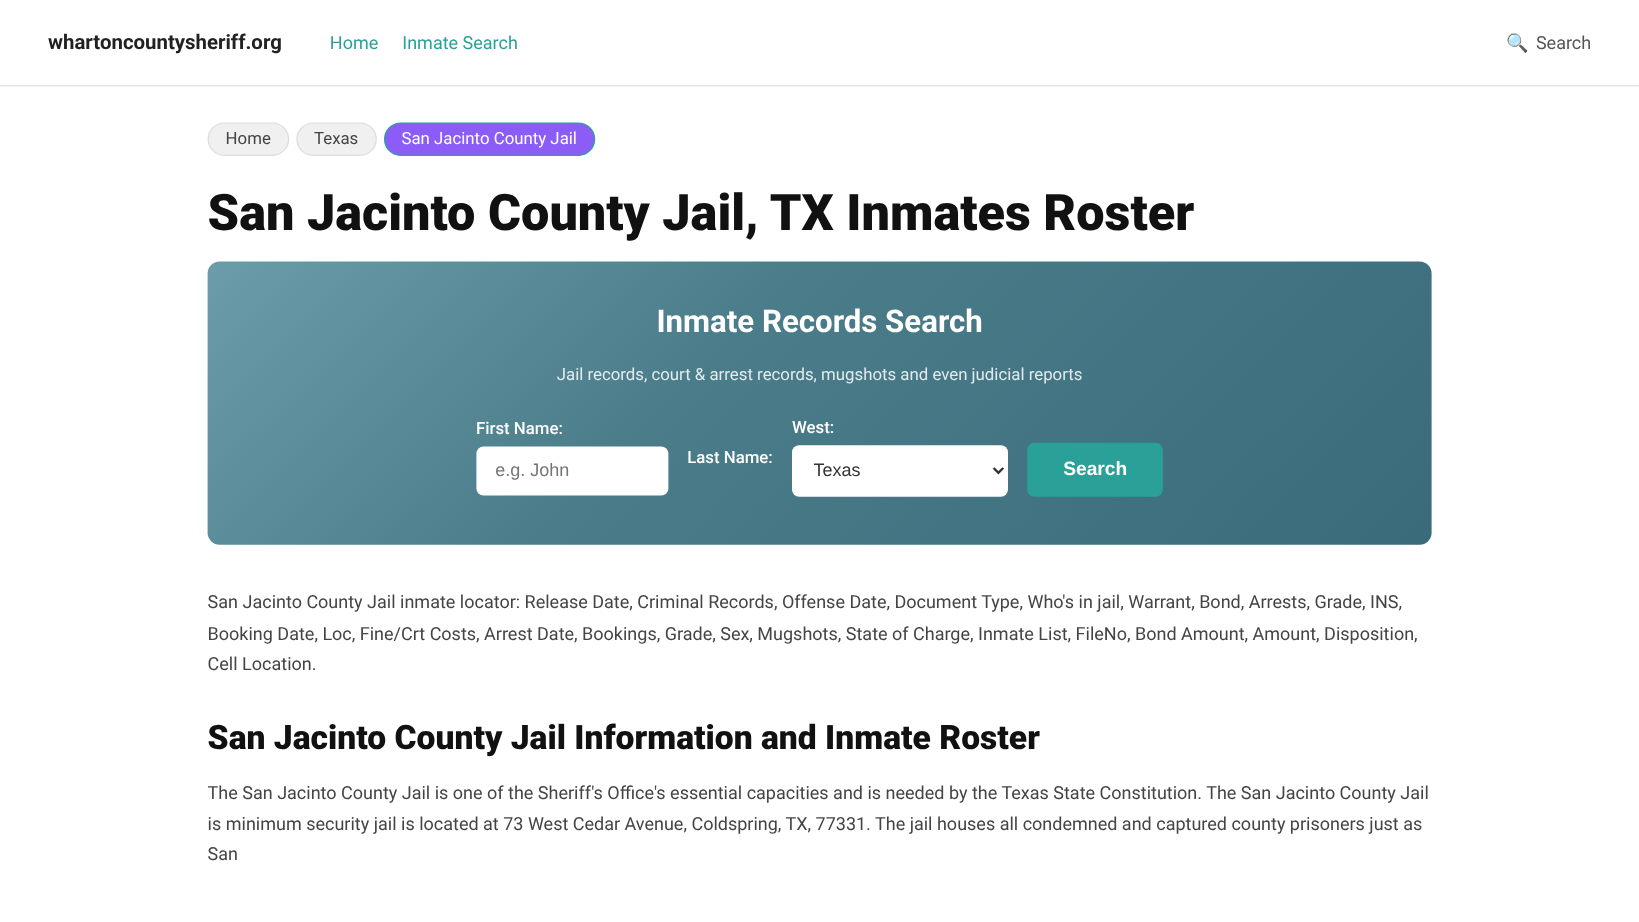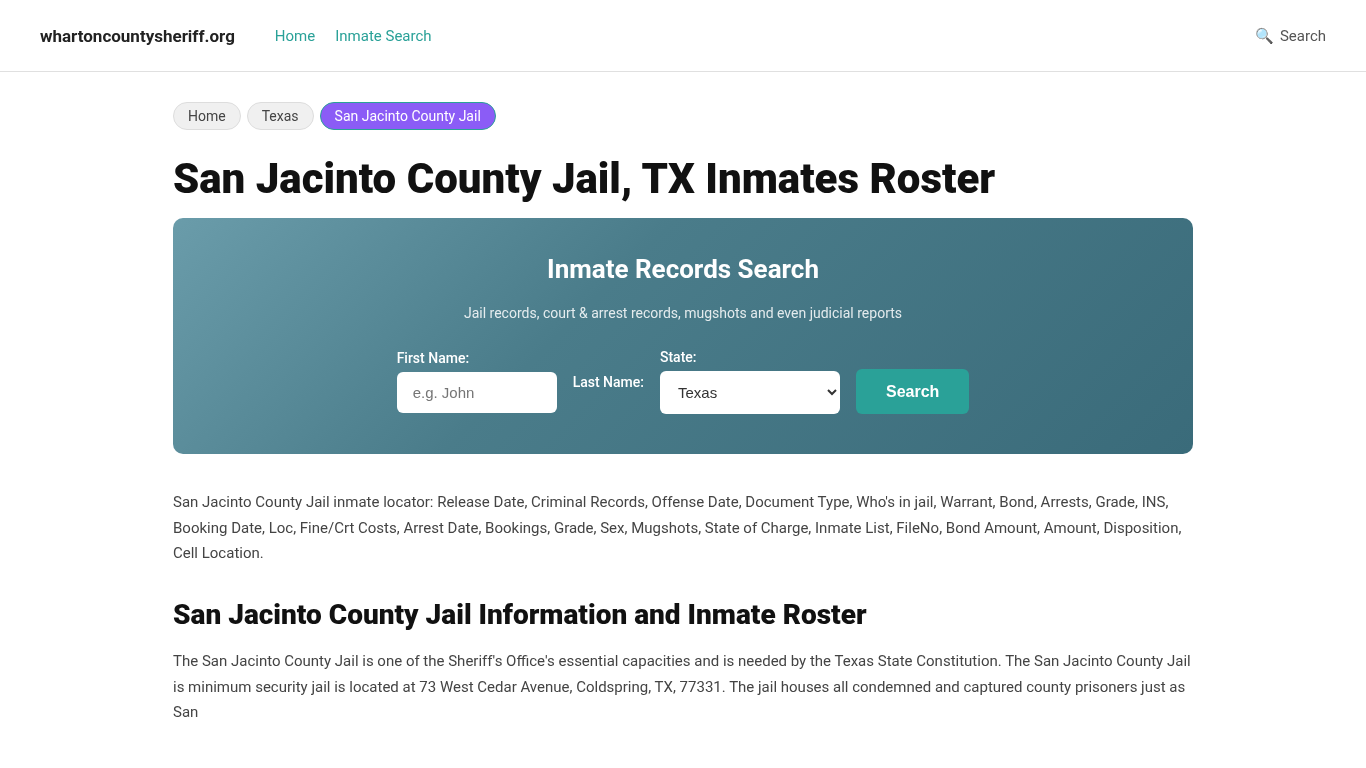--- a/index.html
+++ b/index.html
@@ -210,21 +210,21 @@
     <div class="search-box-subtitle">Jail records, court &amp; arrest records, mugshots and even judicial reports</div>
     <div class="search-form">
       <div class="form-group">
         <label class="form-label">First Name:</label>
         <input class="form-input" type="text" placeholder="e.g. John" style="">
       </div>
       <div class="form-group">
         <label class="form-label">Last Name:</label>
       </div>
       <div class="form-group">
-        <label class="form-label">State:</label>
+        <label class="form-label">West:</label>
         <select class="form-select" id="state-select"><option value="Alabama">Alabama</option><option value="Alaska">Alaska</option><option value="Arizona">Arizona</option><option value="Arkansas">Arkansas</option><option value="California">California</option><option value="Colorado">Colorado</option><option value="Connecticut">Connecticut</option><option value="Delaware">Delaware</option><option value="Florida">Florida</option><option value="Georgia">Georgia</option><option value="Hawaii">Hawaii</option><option value="Idaho">Idaho</option><option value="Illinois">Illinois</option><option value="Indiana">Indiana</option><option value="Iowa">Iowa</option><option value="Kansas">Kansas</option><option value="Kentucky">Kentucky</option><option value="Louisiana">Louisiana</option><option value="Maine">Maine</option><option value="Maryland">Maryland</option><option value="Massachusetts">Massachusetts</option><option value="Michigan">Michigan</option><option value="Minnesota">Minnesota</option><option value="Mississippi">Mississippi</option><option value="Missouri">Missouri</option><option value="Montana">Montana</option><option value="Nebraska">Nebraska</option><option value="Nevada">Nevada</option><option value="New Hampshire">New Hampshire</option><option value="New Jersey">New Jersey</option><option value="New Mexico">New Mexico</option><option value="New York">New York</option><option value="North Carolina">North Carolina</option><option value="North Dakota">North Dakota</option><option value="Ohio">Ohio</option><option value="Oklahoma">Oklahoma</option><option value="Oregon">Oregon</option><option value="Pennsylvania">Pennsylvania</option><option value="Rhode Island">Rhode Island</option><option value="South Carolina">South Carolina</option><option value="South Dakota">South Dakota</option><option value="Tennessee">Tennessee</option><option value="Texas" selected="">Texas</option><option value="Utah">Utah</option><option value="Vermont">Vermont</option><option value="Virginia">Virginia</option><option value="Washington">Washington</option><option value="West Virginia">West Virginia</option><option value="Wisconsin">Wisconsin</option><option value="Wyoming">Wyoming</option></select>
       </div>
       <button class="search-btn">Search</button>
     </div>
   </div>
 
   <p class="body-text">San Jacinto County Jail inmate locator: Release Date, Criminal Records, Offense Date, Document Type, Who's in jail, Warrant, Bond, Arrests, Grade, INS, Booking Date, Loc, Fine/Crt Costs, Arrest Date, Bookings, Grade, Sex, Mugshots, State of Charge, Inmate List, FileNo, Bond Amount, Amount, Disposition, Cell Location.</p>
 
   <h2 class="section-heading">San Jacinto County Jail Information and Inmate Roster</h2>
   <p class="body-text">The San Jacinto County Jail is one of the Sheriff's Office's essential capacities and is needed by the Texas State Constitution. The San Jacinto County Jail is minimum security jail is located at 73 West Cedar Avenue, Coldspring, TX, 77331. The jail houses all condemned and captured county prisoners just as San</p>

